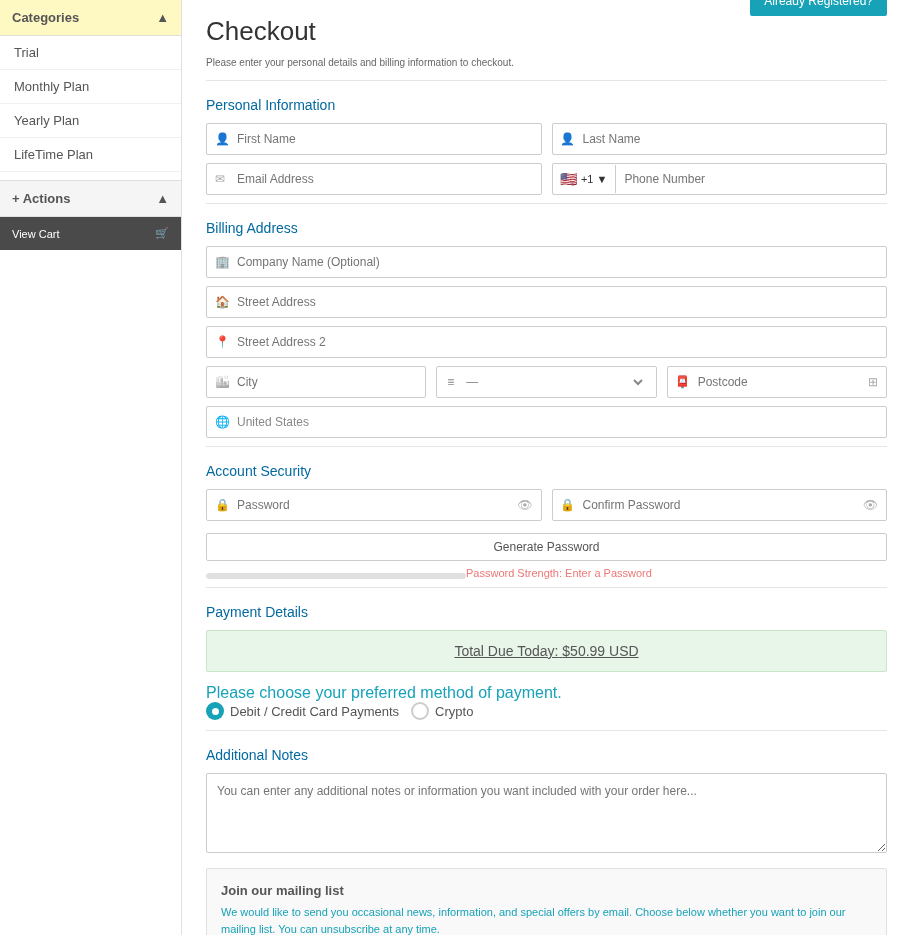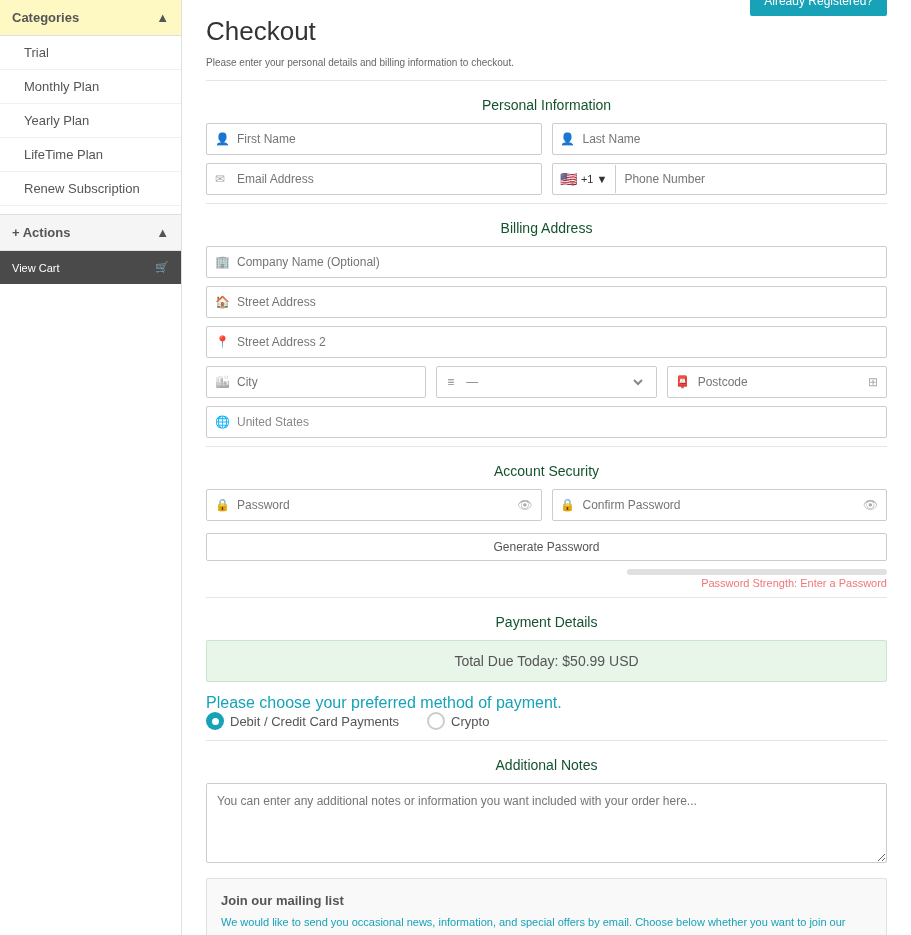--- a/index.html
+++ b/index.html
@@ -1,31 +1,31 @@
 <!DOCTYPE html>
 <html><head>
   <meta charset="utf-8">
   <style>
     * { box-sizing: border-box; margin: 0; padding: 0; }
     body { font-family: Arial, sans-serif; font-size: 13px; color: #333; background: #fff; display: flex; min-height: 935px; }
 
     
     .sidebar { width: 182px; min-height: 935px; border-right: 1px solid #e0e0e0; background: #fff; flex-shrink: 0; }
     .sidebar-section-header { display: flex; justify-content: space-between; align-items: center; padding: 10px 12px; background: #fef9c3; border-bottom: 1px solid #e0e0e0; font-size: 13px; font-weight: bold; color: #555; }
-    .sidebar-item { padding: 9px 24px; font-size: 13px; color: #555; cursor: pointer; border-bottom: 1px solid #f0f0f0; }
+    .sidebar-item { padding: 9px 14px; font-size: 13px; color: #555; cursor: pointer; border-bottom: 1px solid #f0f0f0; }
     .sidebar-actions-header { display: flex; justify-content: space-between; align-items: center; padding: 10px 12px; background: #f5f5f5; border-bottom: 1px solid #e0e0e0; border-top: 1px solid #e0e0e0; font-size: 13px; font-weight: bold; color: #555; margin-top: 8px; }
     .sidebar-view-cart { display: flex; justify-content: space-between; align-items: center; padding: 10px 12px; background: #4a4a4a; color: #fff; cursor: pointer; font-size: 11px; }
 
     
     .main { flex: 1; padding: 16px 24px; }
     .page-title { font-size: 26px; font-weight: normal; color: #333; margin-bottom: 10px; }
     .page-subtitle { font-size: 10px; color: #666; margin-bottom: 12px; }
     .already-registered-btn { float: right; background: #17a2b8; color: #fff; border: none; padding: 8px 14px; font-size: 12px; cursor: pointer; border-radius: 2px; margin-top: -30px; }
 
-    .section-title { text-align: center; font-size: 14px; color: #14532d; margin: 16px 0 10px; font-weight: normal; }
+    .section-title { text-align: left; font-size: 14px; color: #0369a1; margin: 16px 0 10px; font-weight: normal; }
 
     .form-row { display: flex; gap: 10px; margin-bottom: 8px; }
     .form-group { flex: 1; position: relative; }
     .form-group input { width: 100%; padding: 8px 10px 8px 30px; border: 1px solid #ccc; border-radius: 2px; font-size: 12px; color: #888; outline: none; }
     .input-icon { position: absolute; left: 9px; top: 50%; transform: translateY(-50%); color: #aaa; font-size: 12px; }
     .input-eye { position: absolute; right: 9px; top: 50%; transform: translateY(-50%); color: #aaa; font-size: 12px; cursor: pointer; }
 
     .phone-row { display: flex; align-items: center; flex: 1; border: 1px solid #ccc; border-radius: 2px; }
     .phone-flag { display: flex; align-items: center; padding: 6px 8px; border-right: 1px solid #ccc; font-size: 11px; color: #333; gap: 3px; cursor: pointer; white-space: nowrap; }
     .phone-row input { border: none; padding: 8px 8px; font-size: 12px; color: #888; outline: none; flex: 1; }
@@ -33,26 +33,26 @@
     .section-divider { border: none; border-top: 1px solid #e5e5e5; margin: 8px 0; }
 
     .state-select { display: flex; align-items: center; flex: 1; border: 1px solid #ccc; border-radius: 2px; padding: 7px 10px; font-size: 12px; color: #888; background: #fff; gap: 8px; }
     .state-select select { border: none; outline: none; background: transparent; font-size: 12px; color: #888; flex: 1; cursor: pointer; }
 
     .password-strength-bar { height: 6px; background: #e0e0e0; border-radius: 3px; margin-top: 4px; }
     .password-strength-text { font-size: 11px; color: #e77; text-align: right; margin-top: 2px; }
 
     .generate-btn { background: #fff; border: 1px solid #ccc; padding: 6px 12px; font-size: 12px; cursor: pointer; border-radius: 2px; color: #555; margin-top: 4px; }
 
-    .total-due-box { background: #e8f5e9; border: 1px solid #c8e6c9; padding: 12px; text-align: center; font-size: 14px; color: #555; margin-bottom: 12px; border-radius: 2px; }
+    .total-due-box { background: #e8f5e9; border: 1px solid #c8e6c9; padding: 12px; text-align: center; font-size: 14px; color: #555; margin-bottom: 12px; border-radius: 2px; text-decoration: underline; }
     .total-due-box span { color: #555; }
 
     .payment-note { font-size: 16px; color: #17a2b8; }
 
-    .payment-options { display: flex; align-items: center; gap: 28px; margin-bottom: 10px; }
+    .payment-options { display: flex; align-items: center; gap: 12px; margin-bottom: 10px; }
     .payment-option { display: flex; align-items: center; gap: 6px; font-size: 13px; color: #555; cursor: pointer; }
     .radio-checked { width: 18px; height: 18px; border-radius: 50%; background: #17a2b8; display: flex; align-items: center; justify-content: center; }
     .radio-checked::after { content: ''; width: 7px; height: 7px; border-radius: 50%; background: #fff; }
     .radio-unchecked { width: 18px; height: 18px; border-radius: 50%; border: 2px solid #ccc; background: #fff; }
 
     .notes-textarea { width: 100%; border: 1px solid #ccc; border-radius: 2px; padding: 10px; font-size: 12px; color: #aaa; resize: vertical; height: 80px; outline: none; font-family: Arial, sans-serif; }
 
     .mailing-box { background: #f9f9f9; border: 1px solid #e0e0e0; padding: 14px; margin-top: 12px; border-radius: 2px; }
     .mailing-title { font-size: 13px; font-weight: bold; color: #555; margin-bottom: 6px; }
     .mailing-text { font-size: 11px; color: #17a2b8; margin-bottom: 10px; line-height: 1.5; }
@@ -73,23 +73,20 @@
     <span>Trial</span>
   </div>
   <div class="sidebar-item">
     <span>Monthly Plan</span>
   </div>
   <div class="sidebar-item">
     <span>Yearly Plan</span>
   </div>
   <div class="sidebar-item">
     <span>LifeTime Plan</span>
-  </div>
-  <div class="sidebar-item">
-    <span>Renew Subscription</span>
   </div>
 
   <div class="sidebar-actions-header">
     <span>+ Actions</span>
     <span>▲</span>
   </div>
   <div class="sidebar-view-cart">
     <span>View Cart</span>
     <span>🛒</span>
   </div>
@@ -201,21 +198,21 @@
     </div>
     <div class="form-group">
       <span class="input-icon">🔒</span>
       <input type="password" placeholder="Confirm Password" style="">
       <span class="input-eye">👁</span>
     </div>
   </div>
 
   <div class="form-row" style="flex-direction: column; gap: 4px;">
     <button class="generate-btn">Generate Password</button>
-    <div style="display: flex; flex-direction: column; align-items: flex-end;">
+    <div style="display: flex; align-items: flex-end;">
       <div class="password-strength-bar" style="width: 260px;"></div>
       <div class="password-strength-text">Password Strength: Enter a Password</div>
     </div>
   </div>
 
   <hr class="section-divider">
 
   
   <div class="section-title">Payment Details</div>
 

